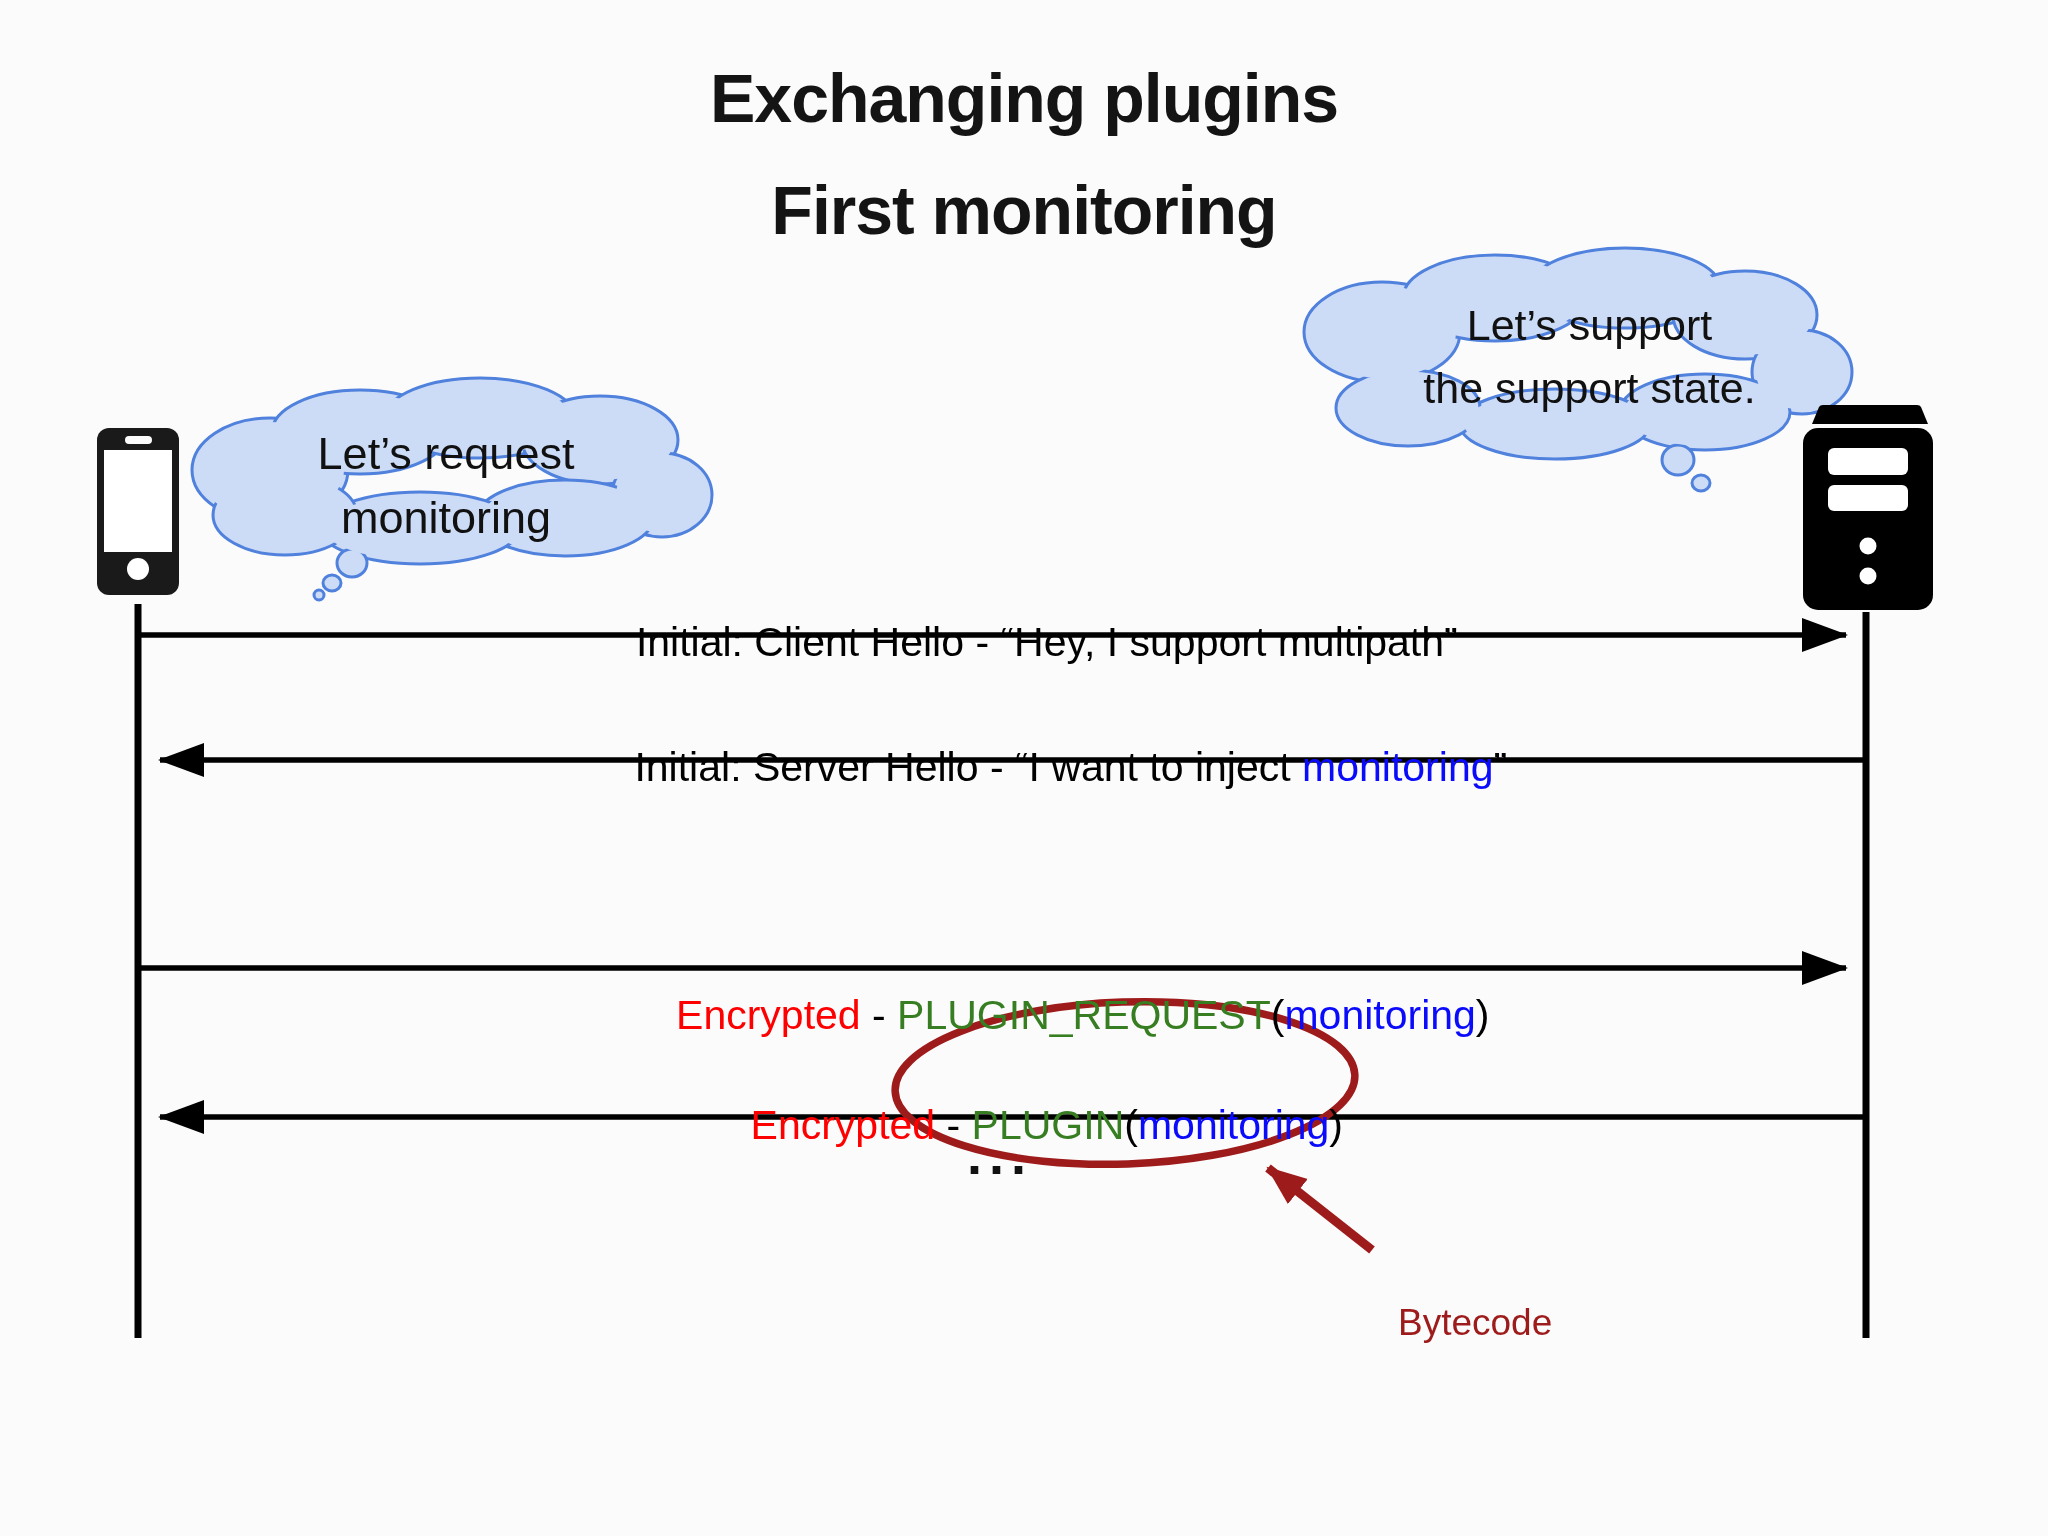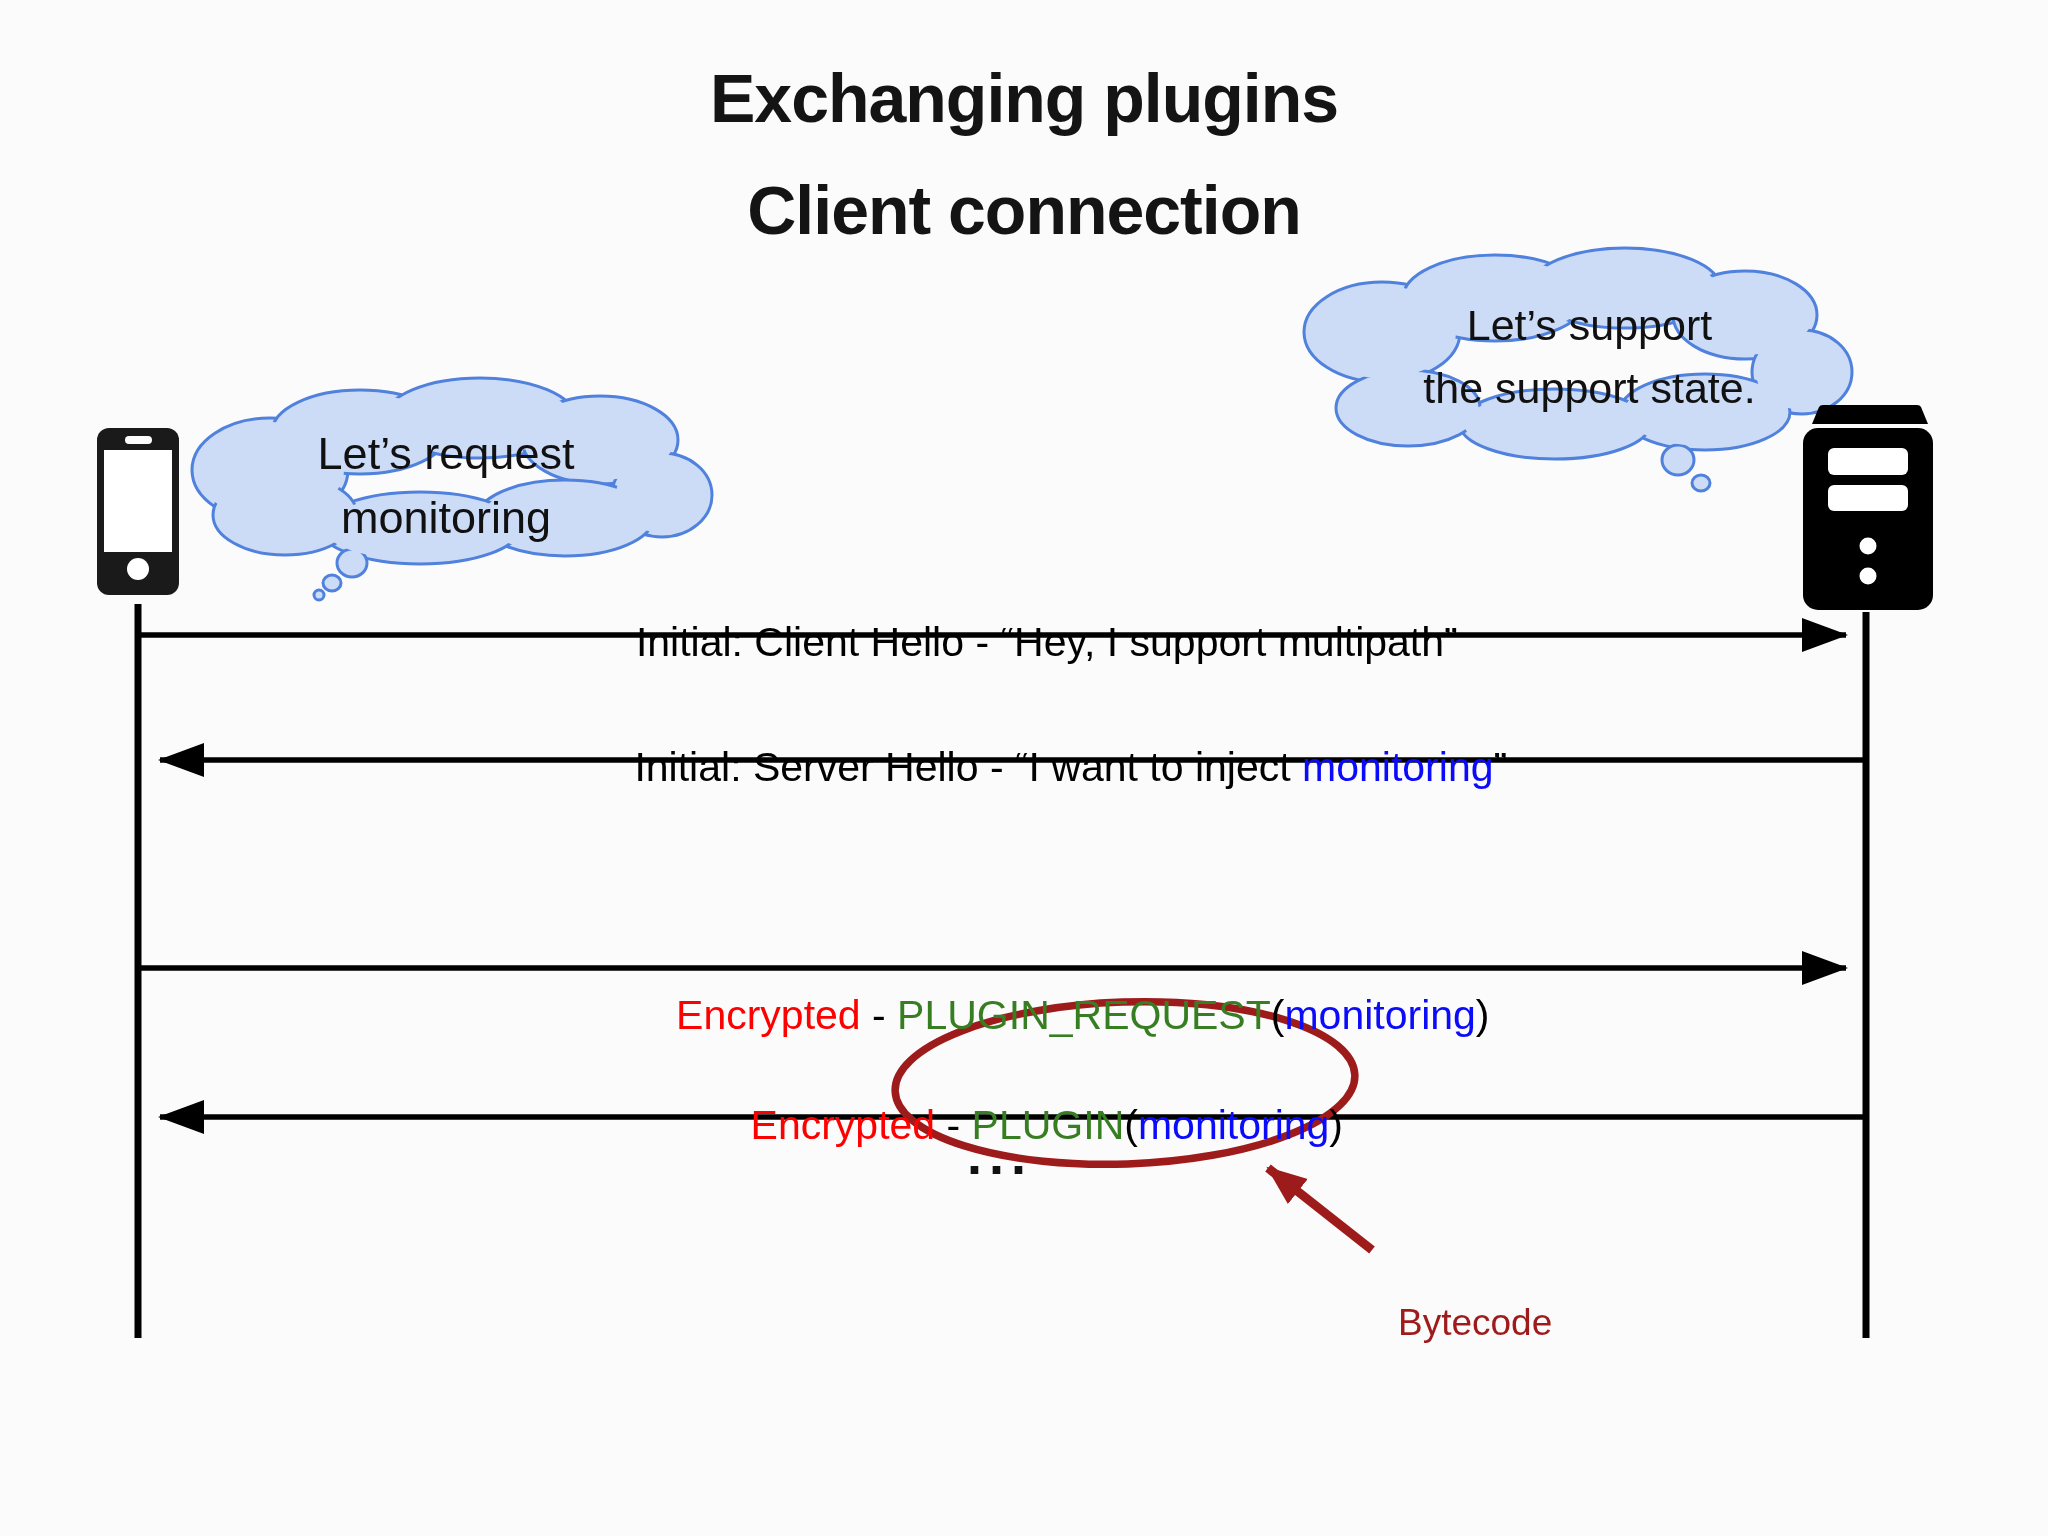--- a/index.html
+++ b/index.html
@@ -27,21 +27,21 @@
   .dots{left:880px;width:240px;top:1124px;text-align:center;font-size:54px;font-weight:700;letter-spacing:7px;color:#111;}
   .bytecode{left:1398px;top:1302px;font-size:37px;color:#9e1b1b;}
 </style>
 </head>
 <body>
 
 <div class="canvas">
 
   <div class="title">
     <div>Exchanging plugins</div>
-    <div>Client connection</div>
+    <div>First monitoring</div>
   </div>
 
   <svg class="layer" width="2048" height="1536" viewBox="0 0 2048 1536">
     <defs>
       <marker id="headBlack" markerUnits="userSpaceOnUse" markerWidth="48" markerHeight="36" refX="44" refY="17" orient="auto">
         <path d="M0,0 L46,17 L0,34 Z" fill="#000"></path>
       </marker>
       <marker id="headRed" markerUnits="userSpaceOnUse" markerWidth="44" markerHeight="34" refX="38" refY="16" orient="auto">
         <path d="M0,0 L40,16 L0,32 Z" fill="#9e1b1b"></path>
       </marker>

